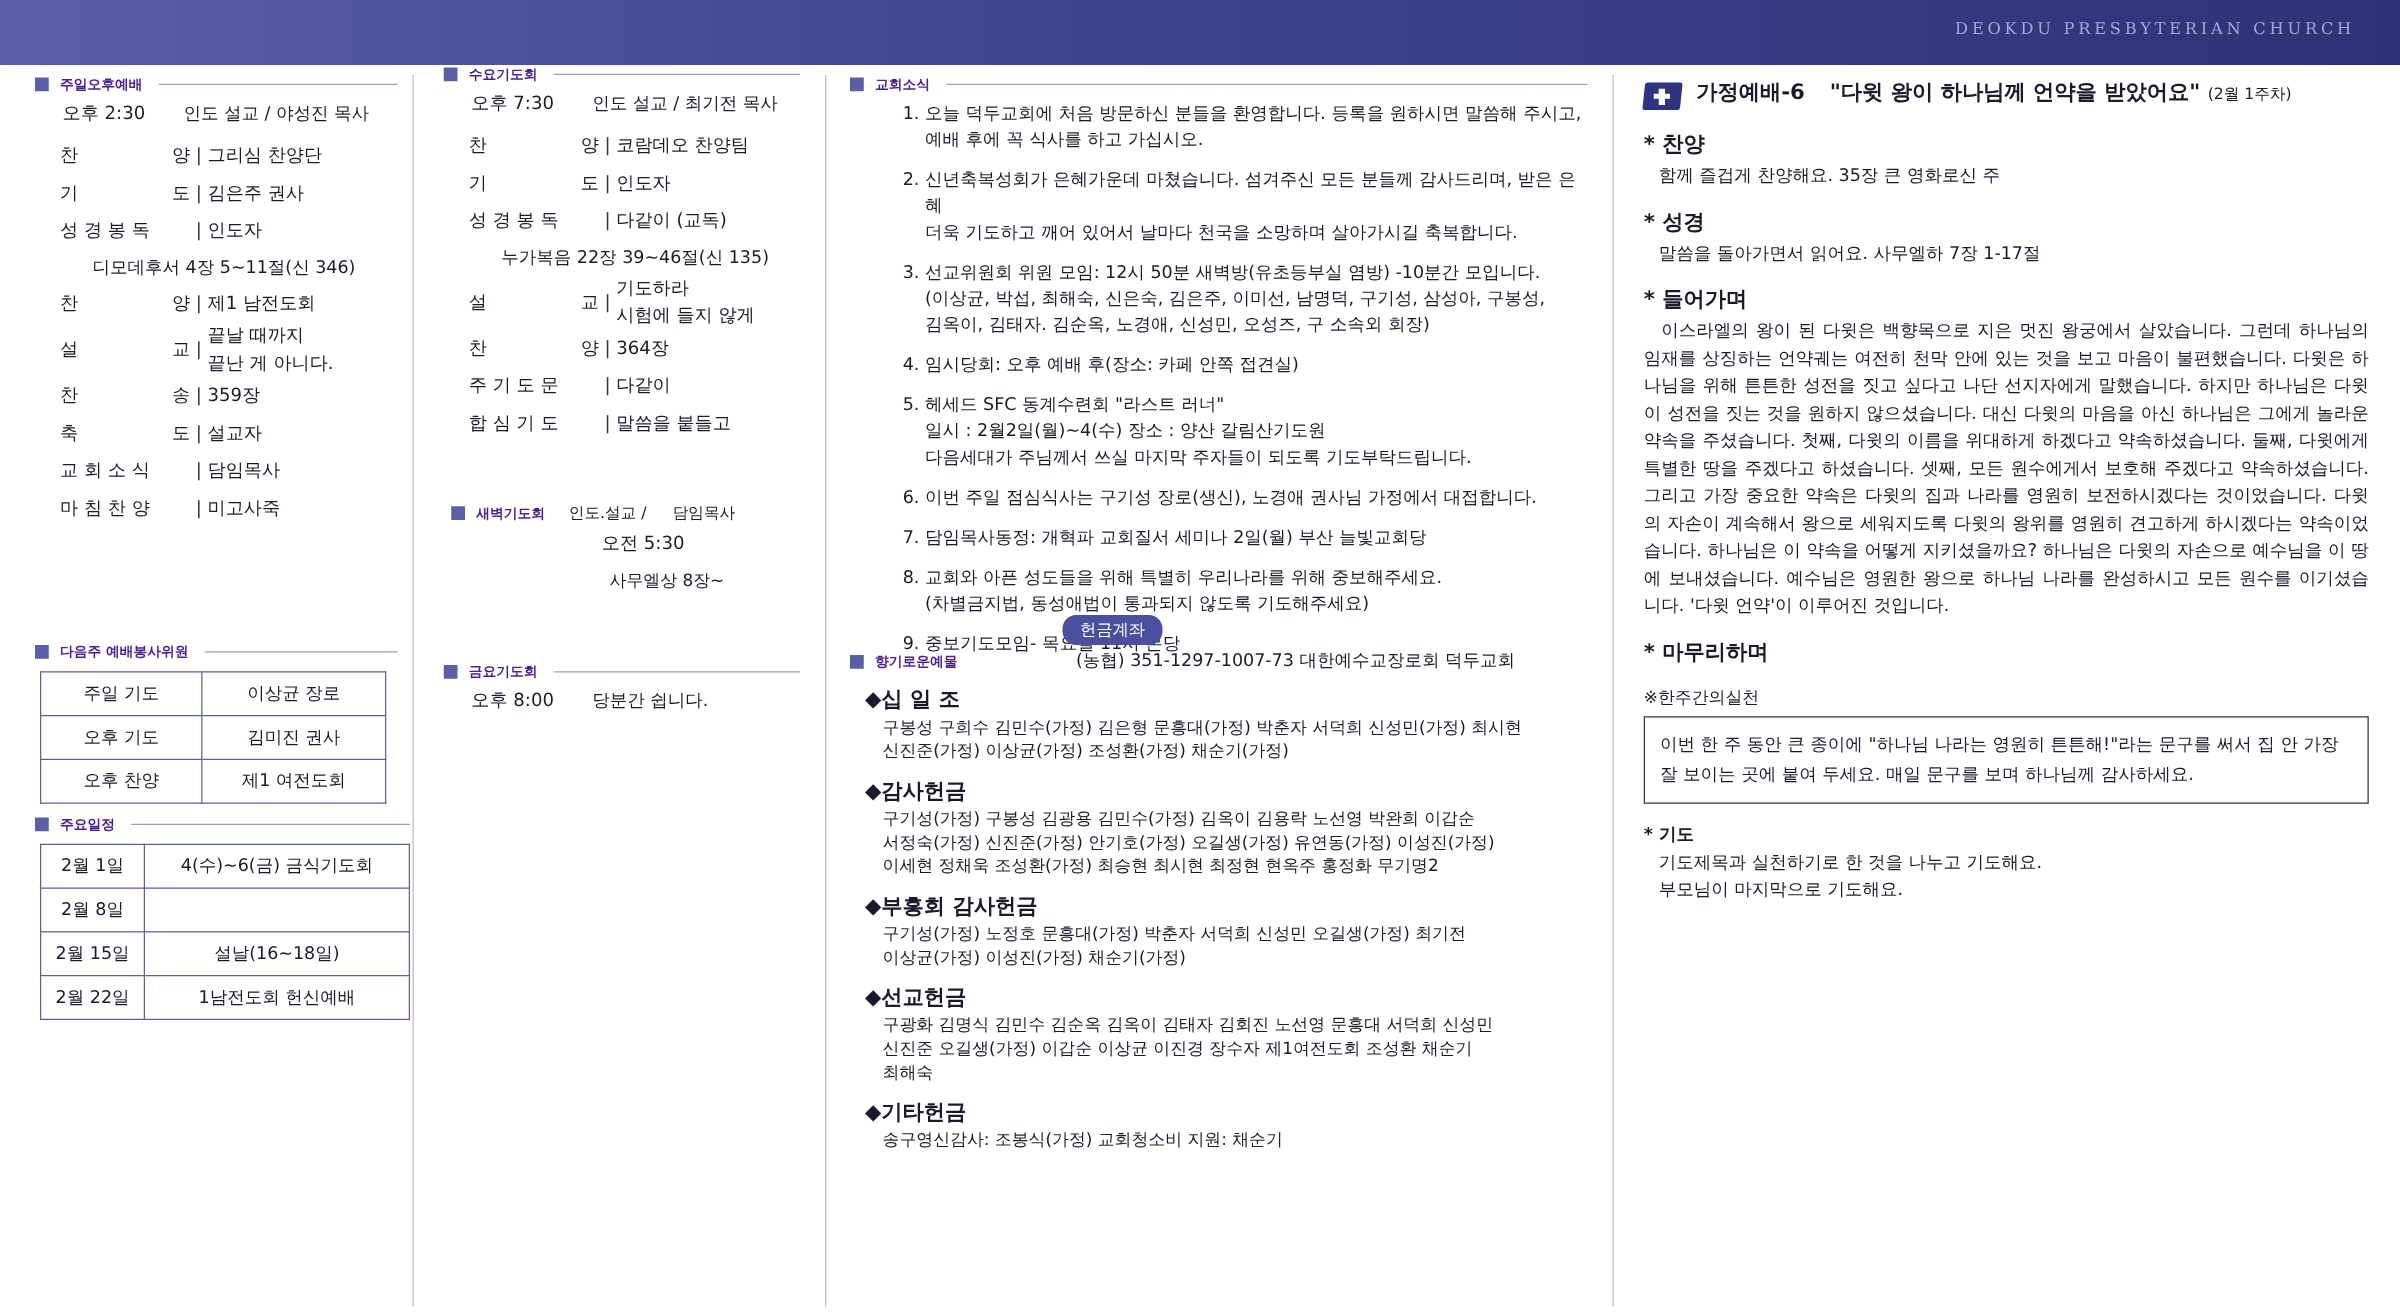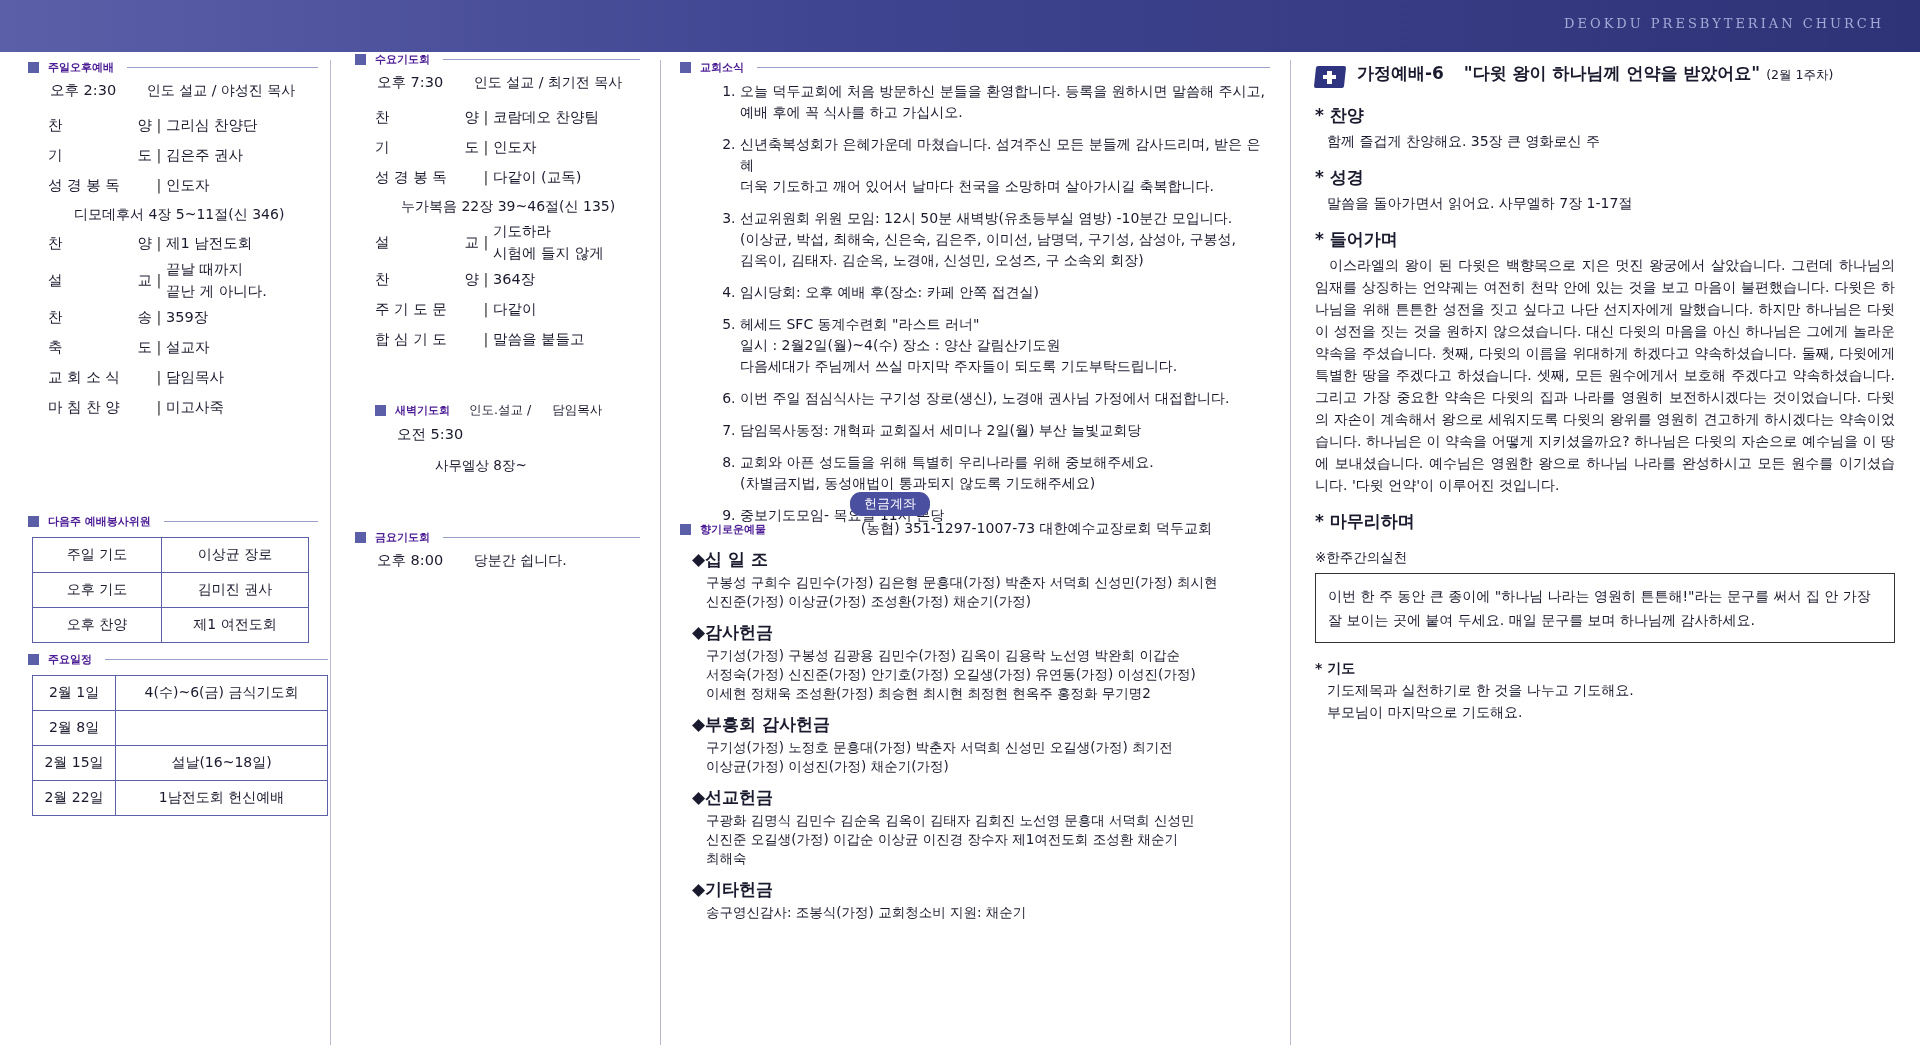--- a/index.html
+++ b/index.html
@@ -293,21 +293,21 @@
       <div class="row">
         <div class="k">
             <span>합 심 기 도</span>
           </div>
         <div class="bar">|</div>
         <div class="v">말씀을 붙들고</div>
       </div>
     </div>
   </div>
 
-  <div class="col-sec" style="left:375px;top:350px;width:285px;">
+  <div class="col-sec" style="left:361px;top:350px;width:285px;text-align:center;">
     <div class="sec-title">
       <span class="bullet"></span>
       <span class="t">새벽기도회</span>
       <span style="font-size:12.5px;margin-left:10px;">인도.설교 /</span>
       <span style="font-size:12.5px;margin-left:12px;">담임목사</span>
     </div>
     <div class="time">
       <span>오전 5:30</span>
     </div>
     <div class="small-note">사무엘상 8장~</div>

